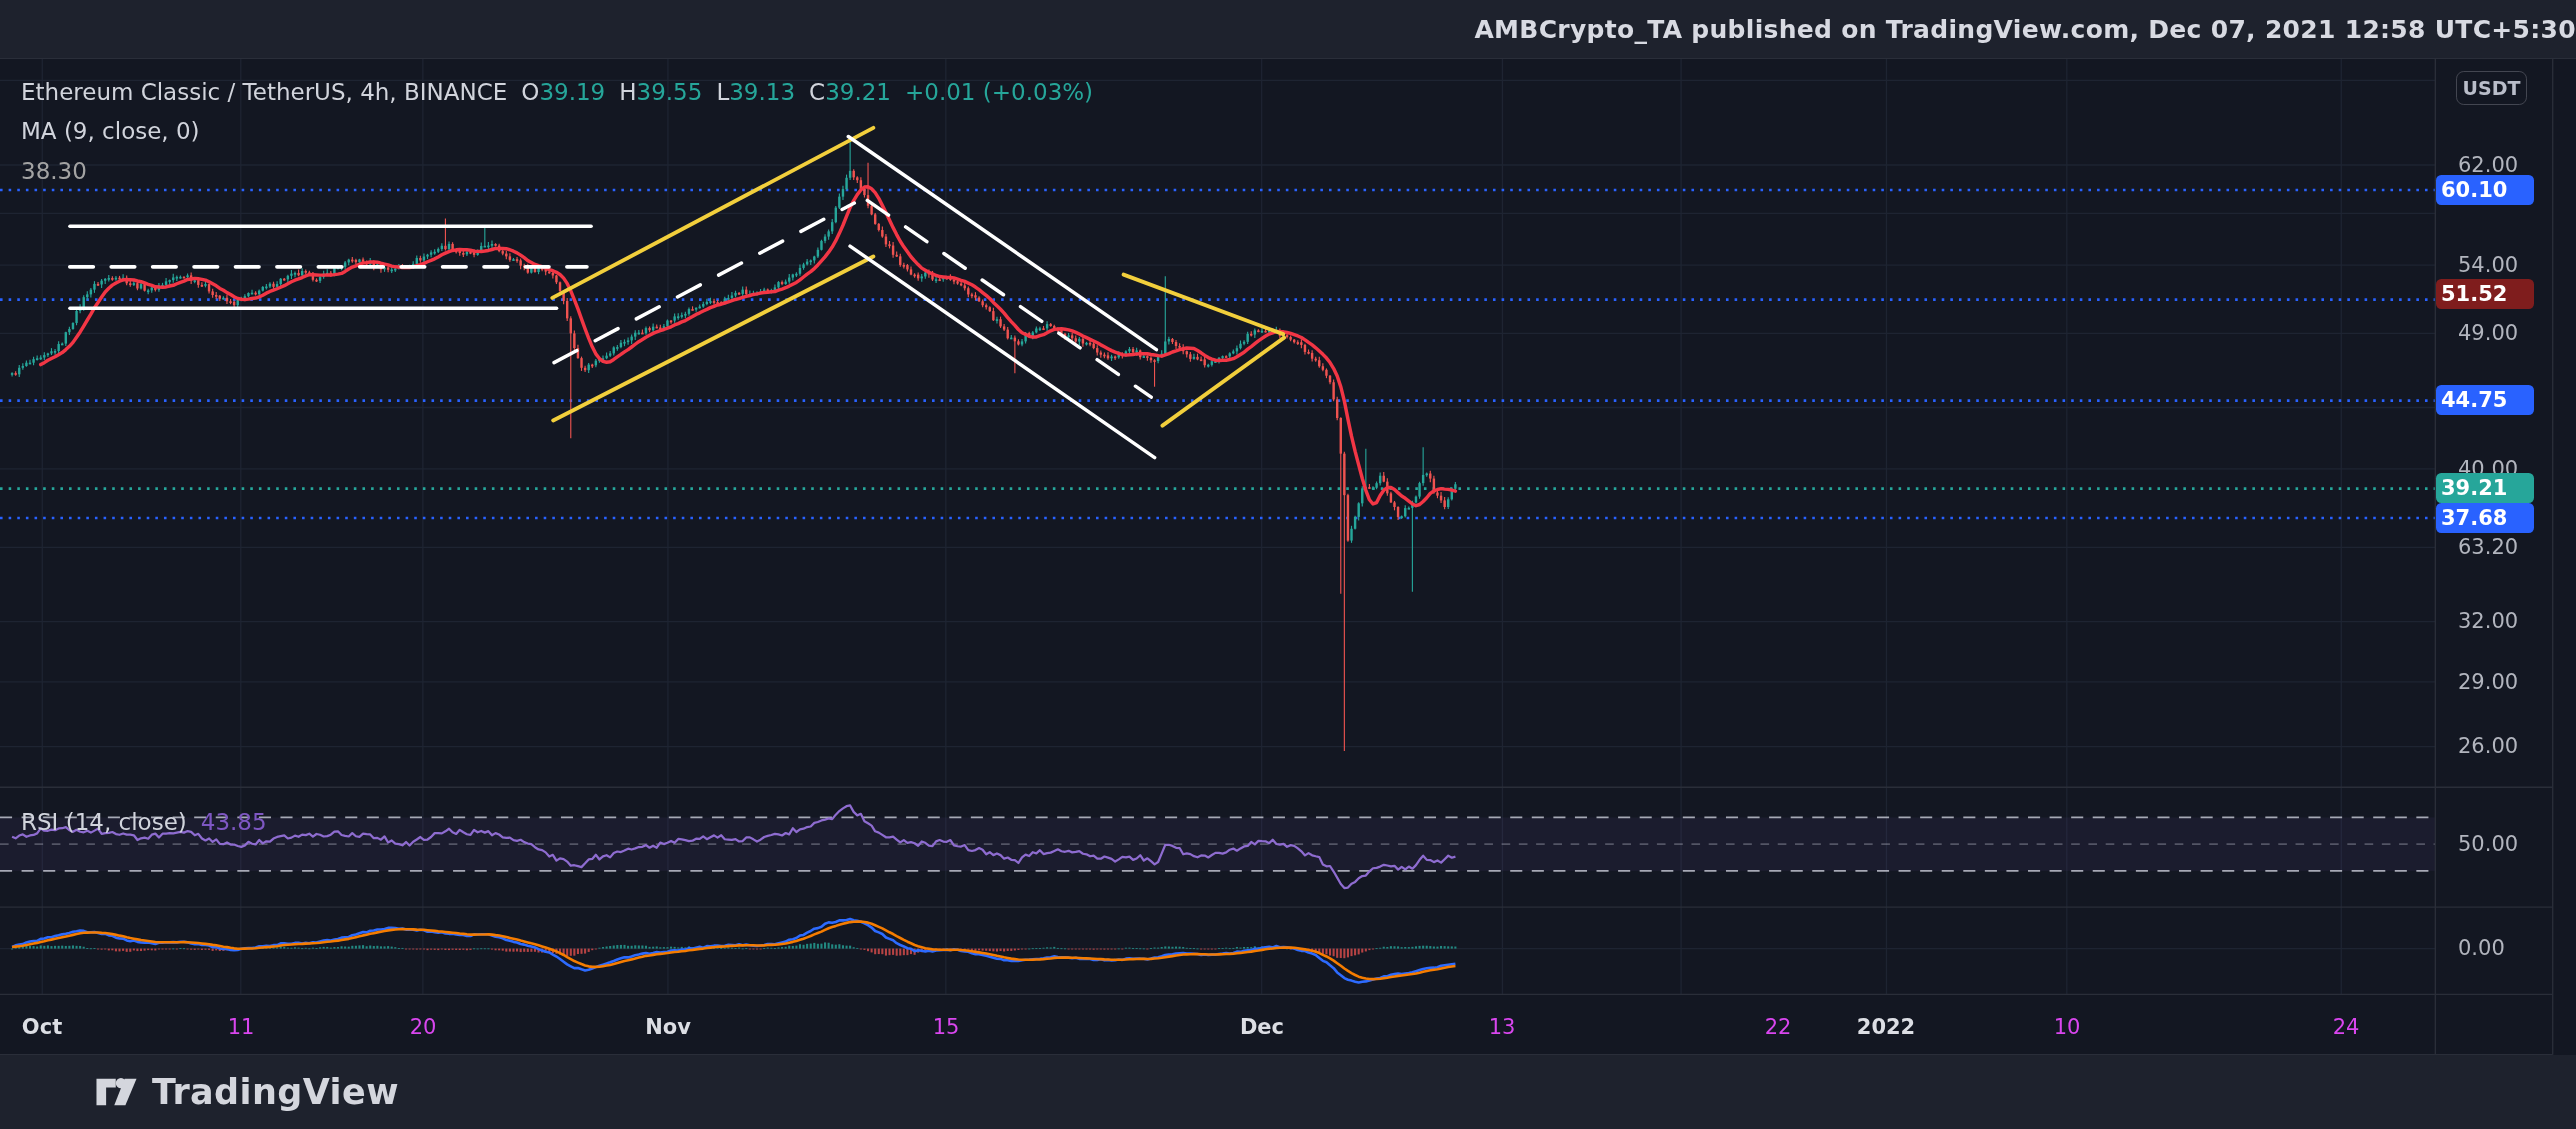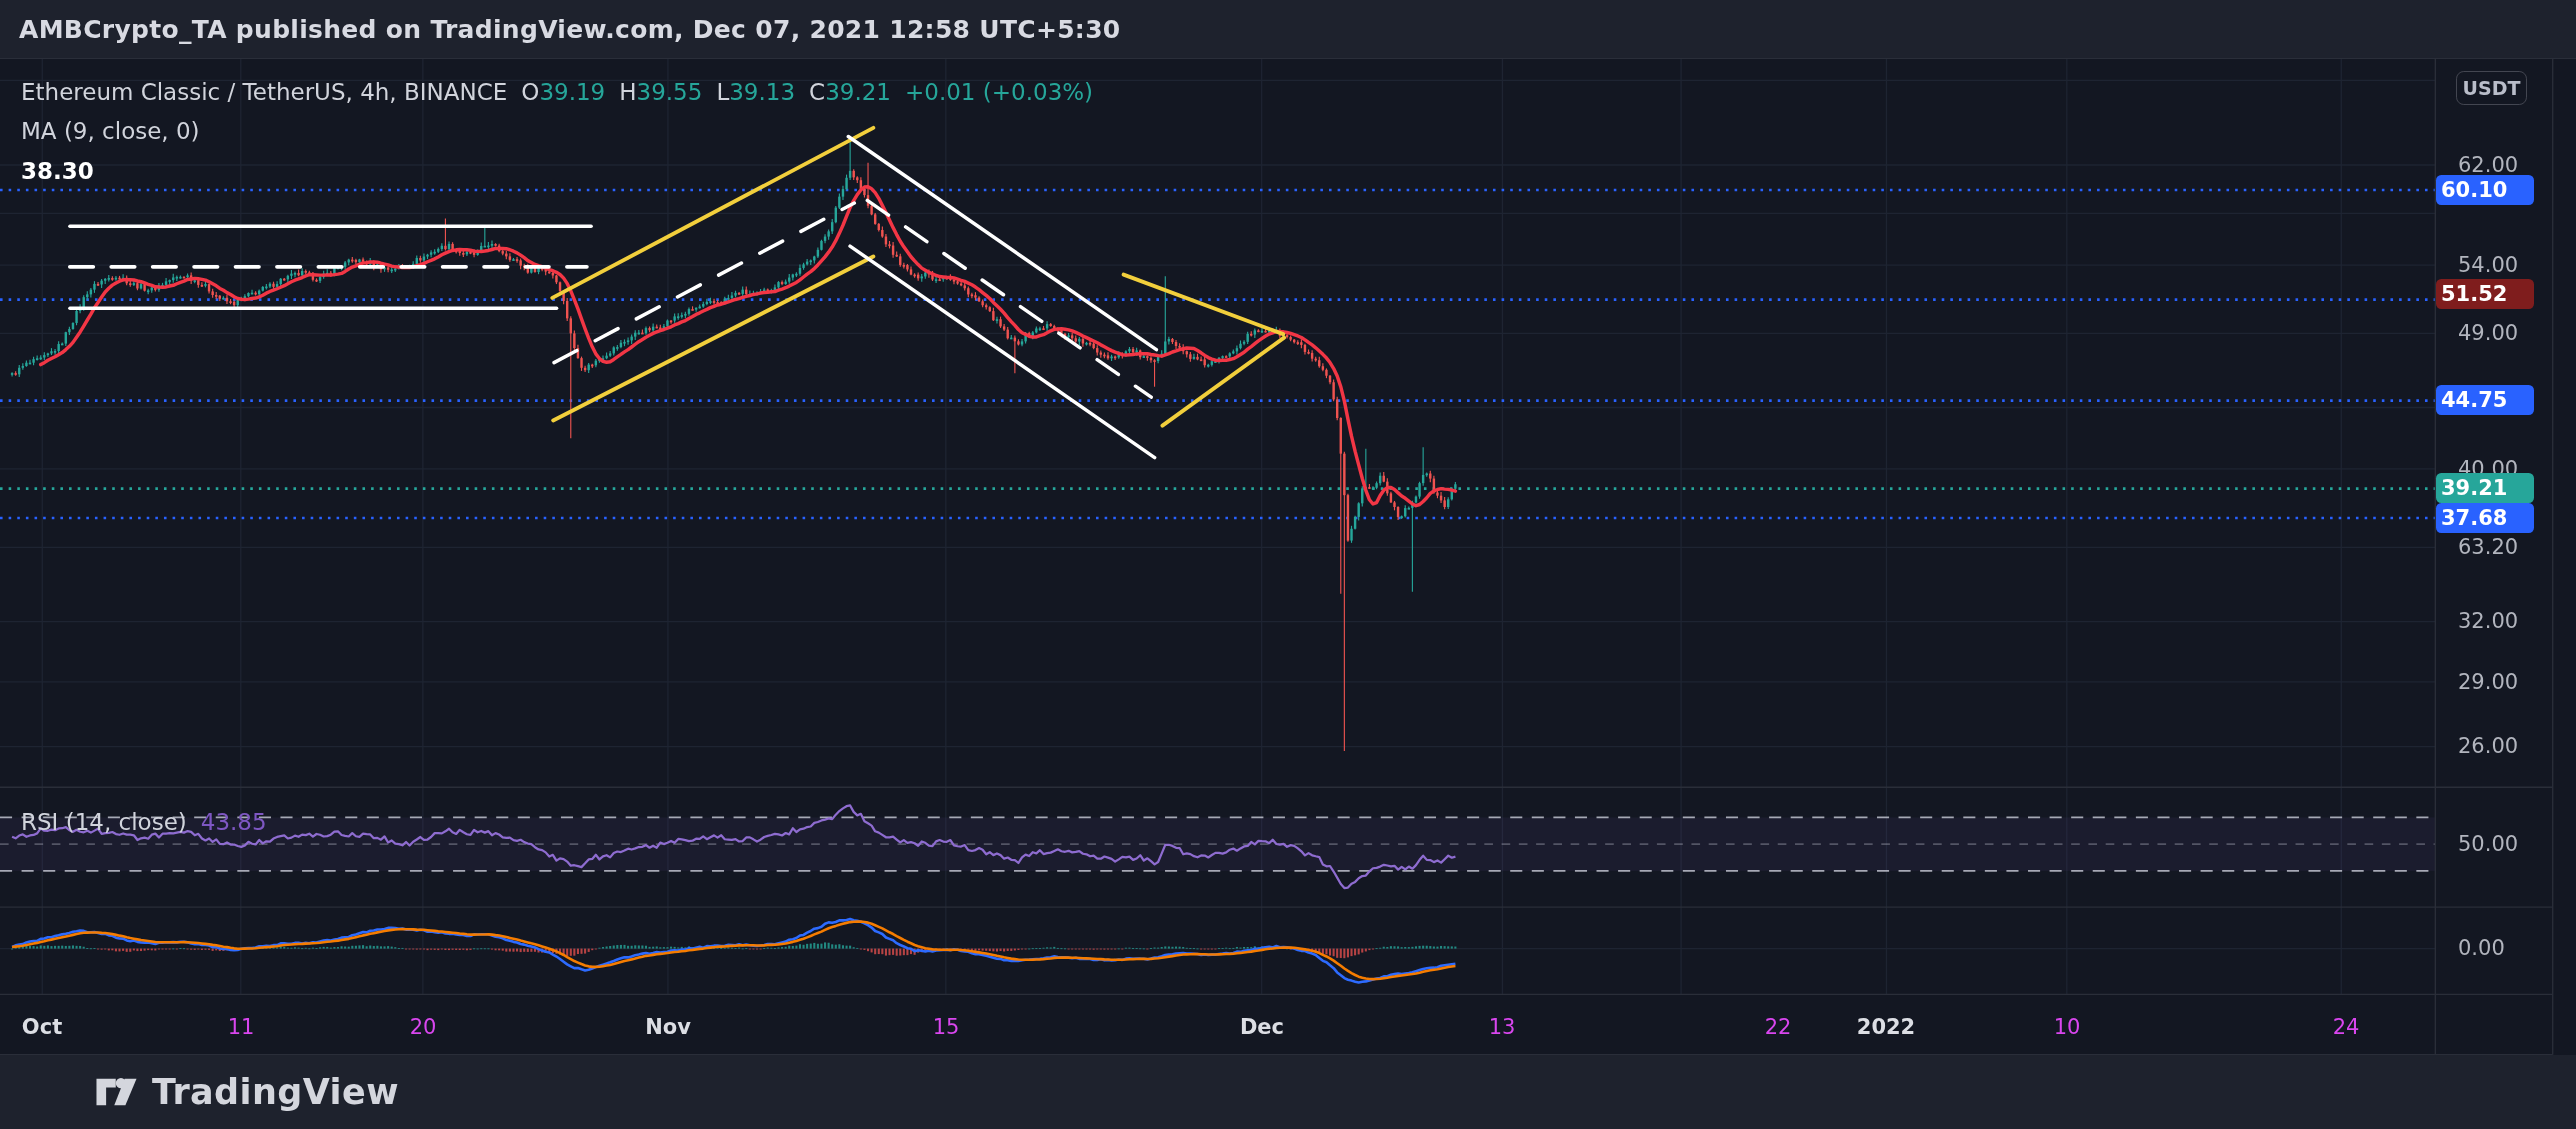--- a/index.html
+++ b/index.html
@@ -1,26 +1,26 @@
 <!DOCTYPE html>
 <html style="font-size:14px"><head>
 <meta charset="utf-8">
 <style>
   html,body{margin:0;padding:0;background:#0d111c;}
   .page{position:relative;width:2576px;height:1130px;background:#131722;overflow:hidden;
         font-family:"DejaVu Sans","Liberation Sans",sans-serif;}
   .hdr{position:absolute;left:0;top:0;width:2576px;height:59px;background:#1e222d;
-       border-bottom:0.9px solid #2a2e39;display:flex;align-items:center;box-sizing:border-box;padding-left:19px;z-index:4;}
+       border-bottom:0.9px solid #2a2e39;display:flex;align-items:center;box-sizing:border-box;padding-left:19px;z-index:4;justify-content:flex-end;}
   .hdr span{font-size:25px;font-weight:700;color:#d8dae2;letter-spacing:0.3px;}
   svg.chart{position:absolute;left:0;top:0;z-index:1;}
   .lg{position:absolute;left:21px;z-index:5;display:flex;align-items:baseline;gap:14px;
       font-size:23px;color:#d1d4dc;white-space:nowrap;}
   .lg .t{color:#d1d4dc;}
   .lg .up{color:#26a69a;}
-  .lg .ma{color:#ffffff;font-weight:bold;}
+  .lg .ma{color:#a3a3a3;}
   .lg .rsi{color:#7e57c2;}
   .lg .mblue{color:#4c84ff;}
   .lg .morange{color:#f57c00;}
   .lg .ohlc b{font-weight:400;color:#d1d4dc;}
   .ptick{position:absolute;left:2458px;transform:translateY(-50%);font-size:21px;color:#b2b5be;z-index:2;}
   .badge{position:absolute;left:2436px;width:98px;height:30px;transform:translateY(-50%);
          border-radius:5.2px;color:#fff;font-size:21px;font-weight:600;line-height:30px;
          padding-left:5px;box-sizing:border-box;z-index:3;}
   .ttick{position:absolute;top:1027px;transform:translate(-50%,-50%);font-size:21px;color:#d946ef;z-index:2;}
   .ttick.major{color:#dcdee4;font-weight:700;}

